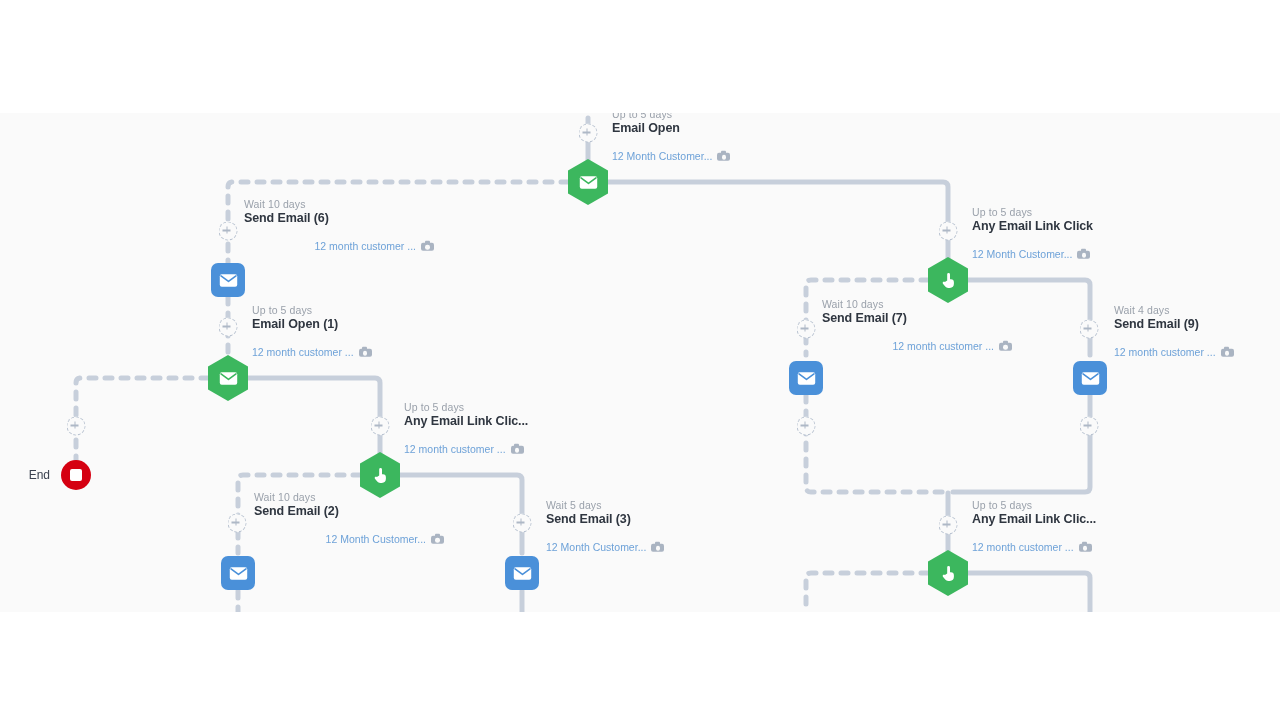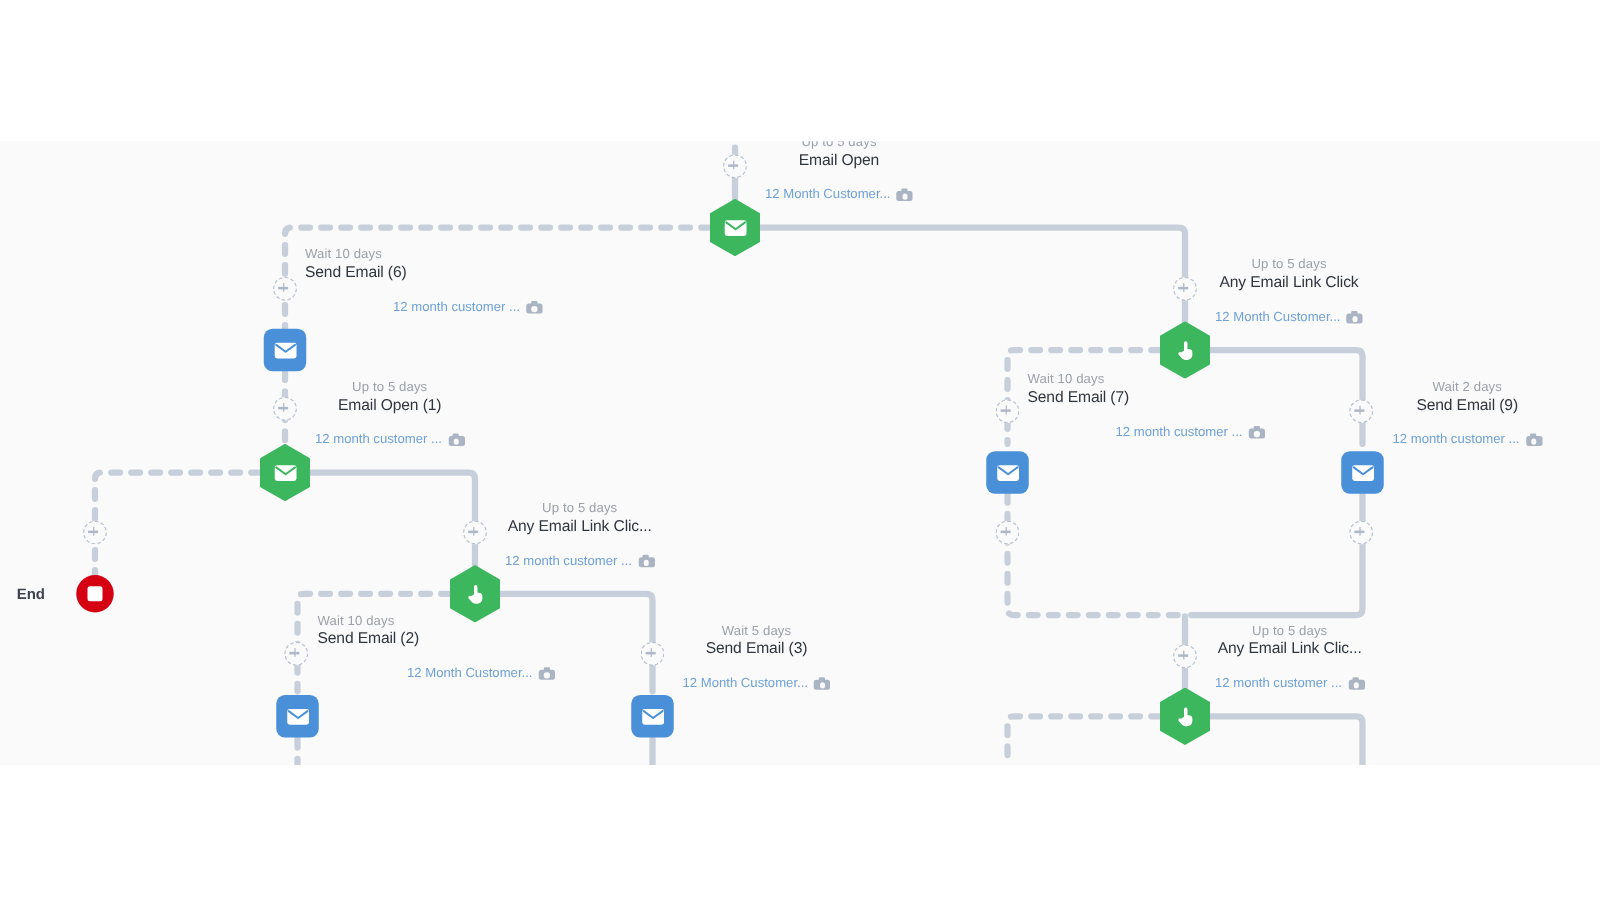--- a/index.html
+++ b/index.html
@@ -33,30 +33,30 @@
   }
   .endnode{
     width:30px;height:30px;border-radius:50%;background:#d50011;
     display:flex;align-items:center;justify-content:center;
     transform:translate(-50%,-50%);
     position:absolute;left:0;top:0;
   }
   .endnode .stop{width:12px;height:12px;border-radius:2px;background:#fff;}
   .endlabel{
     position:absolute;transform:translate(-100%,-50%);
-    padding-right:24px;white-space:nowrap;
-    font-size:12px;font-weight:bold;color:#3b4250;
+    padding-right:10px;white-space:nowrap;
+    font-size:12px;font-weight:normal;color:#3b4250;
   }
 
   
   .lbl{position:absolute;white-space:nowrap;line-height:1.18;}
-  .lbl.right{transform:translateY(-50%);text-align:center;}
+  .lbl.right{transform:translateY(-50%);}
   .lbl.left{transform:translateY(-50%);text-align:left;}
   .lbl .wait{font-size:10.5px;color:#9aa1ab;letter-spacing:.1px;}
-  .lbl .title{font-size:12.5px;font-weight:normal;color:#2f3640;margin-top:1px;letter-spacing:-.1px;}
+  .lbl .title{font-size:12.5px;font-weight:bold;color:#2f3640;margin-top:1px;letter-spacing:-.1px;}
   .lbl .sub{font-size:10.5px;color:#6ea2d8;margin-top:14px;display:flex;align-items:center;gap:5px;}
   .lbl.left .sub{justify-content:flex-end;}
   .cam{display:inline-block;width:13px;height:10px;position:relative;flex:none;}
   .cam::before{
     content:"";position:absolute;left:0;top:2px;width:13px;height:8px;
     border-radius:2px;background:#aab4c2;
   }
   .cam::after{
     content:"";position:absolute;left:4.2px;top:3.6px;width:4.6px;height:4.6px;
     border-radius:50%;background:#fafafa;
@@ -290,21 +290,21 @@
     </div>
 
     <div class="node" style="left:1090px;top:265px">
       <div class="sq">
         <svg class="ico" width="19" height="15" viewBox="0 0 24 18">
           <rect x="1" y="1" width="22" height="16" rx="2.5" fill="#fff"></rect>
           <path d="M2.5 3.2 L12 10.2 L21.5 3.2" fill="none" stroke="#4a90d9" stroke-width="2" stroke-linecap="round" stroke-linejoin="round"></path>
         </svg>
       </div>
       <div class="lbl right" style="left:24px;top:-47px">
-        <div class="wait">Wait 2 days</div>
+        <div class="wait">Wait 4 days</div>
         <div class="title">Send Email (9)</div>
         <div class="sub">
           <span>12 month customer ...</span>
           <span class="cam">
               <i class="camtop"></i>
             </span>
         </div>
       </div>
     </div>
 

